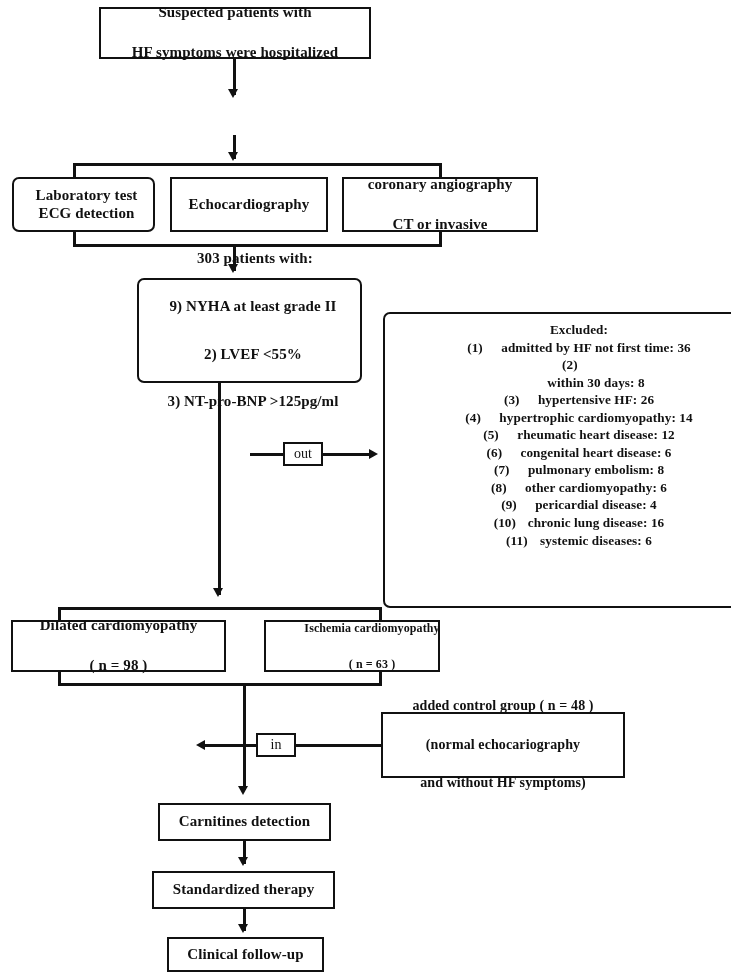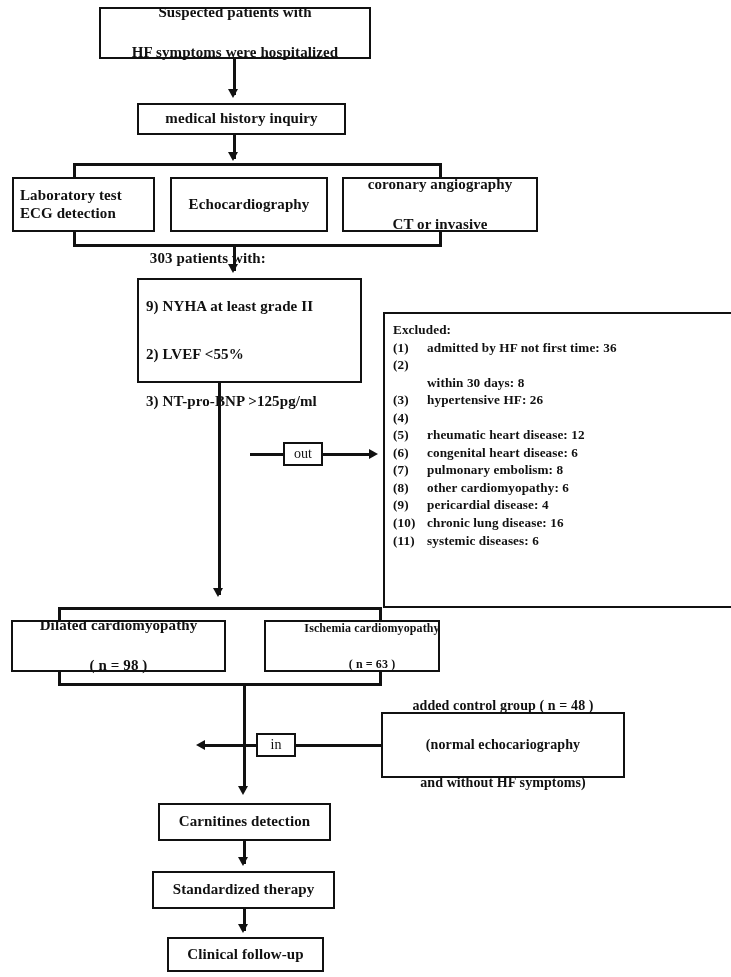--- a/index.html
+++ b/index.html
@@ -16,21 +16,21 @@
     box-sizing:border-box;
     display:flex;
     flex-direction:column;
     justify-content:center;
     font-weight:bold;
     line-height:1.17;
     letter-spacing:.1px;
   }
   .box .ln{display:block;white-space:pre;}
   .center{align-items:center;text-align:center;gap:22px;}
-  .left{align-items:flex-start;text-align:left;}
+  .left{align-items:center;text-align:left;border-radius:7px;}
 
   
   .v{position:absolute;width:2.6px;background:#111;}
   .h{position:absolute;height:2.6px;background:#111;}
 
   
   .ad{position:absolute;width:0;height:0;
       border-left:5.5px solid transparent;
       border-right:5.5px solid transparent;
       border-top:9px solid #111;}
@@ -63,23 +63,20 @@
 <div class="canvas">
 
   <div class="box center" style="left:99px;top:7px;width:272px;height:52px;font-size:15px;">
     <span class="ln">Suspected patients with</span>
     <span class="ln">HF symptoms were hospitalized</span>
   </div>
 
   <div class="v" style="left:233px;top:59px;height:36px;"></div>
   <div class="ad" style="left:228.3px;top:89px;"></div>
 
-  <div class="box center" style="left:137px;top:103px;width:209px;height:32px;font-size:15px;">
-    <span class="ln">medical history inquiry</span>
-  </div>
 
   <div class="v" style="left:233px;top:135px;height:24px;"></div>
   <div class="ad" style="left:228.3px;top:152px;"></div>
 
   <div class="h" style="left:73px;top:163px;width:369px;"></div>
   <div class="v" style="left:73px;top:163px;height:15px;"></div>
   <div class="v" style="left:439.4px;top:163px;height:15px;"></div>
 
   <div class="box left" style="left:12px;top:177px;width:143px;height:55px;font-size:15px;padding-left:6px;">
     <span class="ln">Laboratory test</span>
@@ -131,20 +128,21 @@
       <span class="exc-num">(2)</span>
     </div>
     <div class="exc-cont">within 30 days:  8</div>
 
     <div class="exc-row">
       <span class="exc-num">(3)</span>
       <span class="exc-txt">hypertensive HF: 26</span>
     </div>
     <div class="exc-row">
       <span class="exc-num">(4)</span>
+      <span class="exc-txt">hypertrophic cardiomyopathy: 14</span>
     </div>
     <div class="exc-row">
       <span class="exc-num">(5)</span>
       <span class="exc-txt">rheumatic heart disease: 12</span>
     </div>
     <div class="exc-row">
       <span class="exc-num">(6)</span>
       <span class="exc-txt">congenital heart disease: 6</span>
     </div>
     <div class="exc-row">

